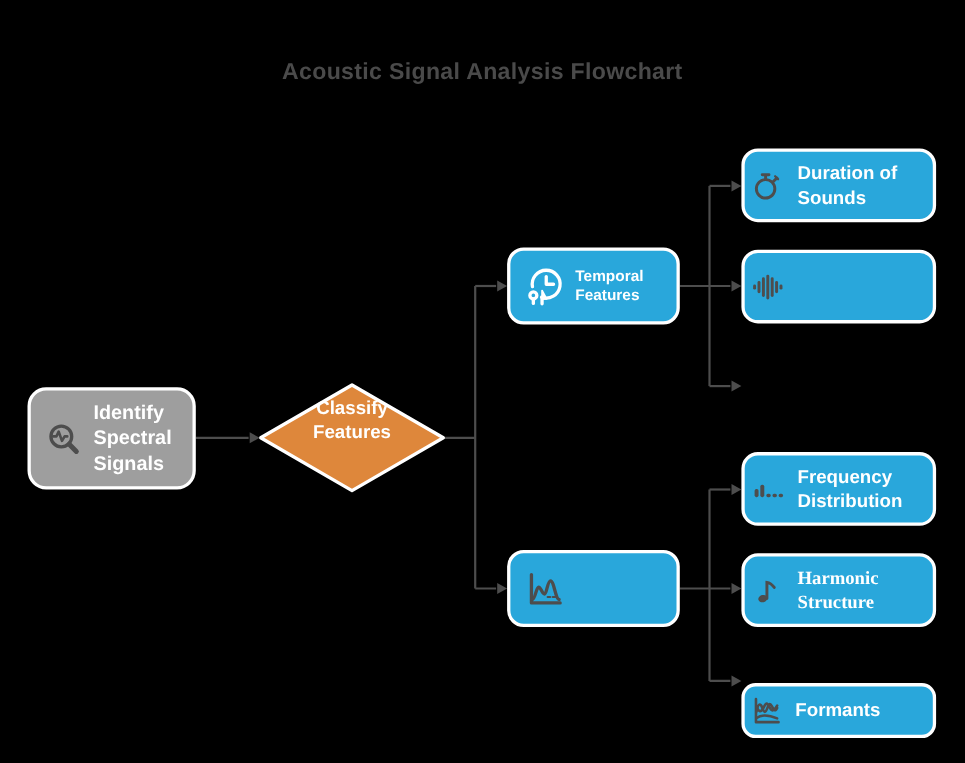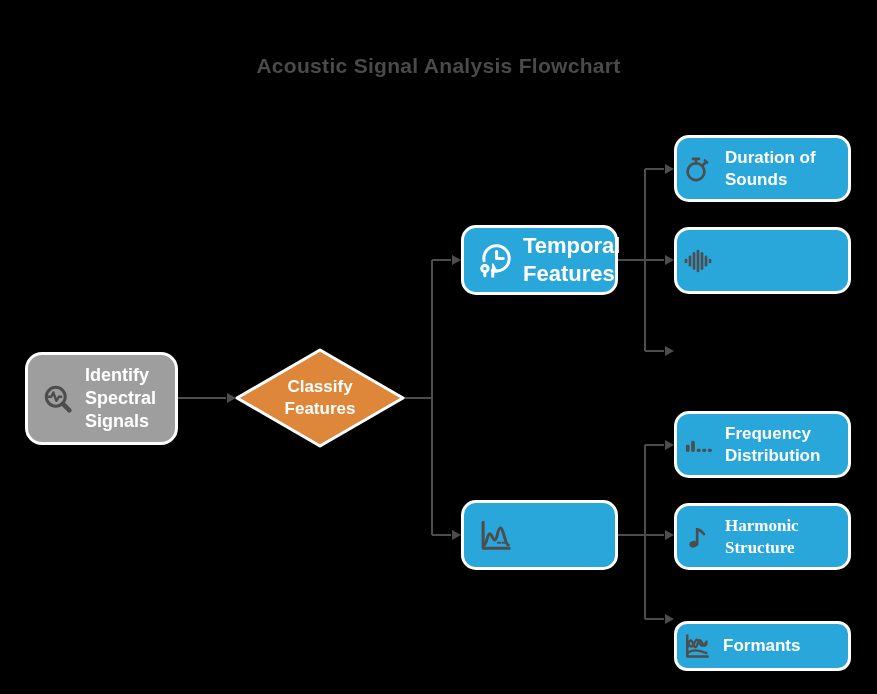--- a/index.html
+++ b/index.html
@@ -47,26 +47,26 @@
   .icon { display: inline-flex; flex: 0 0 auto; }
   .icon.dark { color: var(--icon-dark, #4d4d4d); }
   .icon.light { color: var(--icon-light, #ffffff); }
 
   #node-identify { left: 25px; top: 352px; width: 153px; height: 93px; font-size: 18px; border-radius: 17px; }
   #node-identify .label { width: 94px; }
 
   #diamond-shape { position: absolute; left: 229px; top: 342px; z-index: 2; }
   #diamond-label {
     position: absolute; left: 250px; top: 360px; width: 140px; height: 76px;
-    z-index: 3; display: flex; align-items: center; justify-content: center;
+    z-index: 3; display: flex; justify-content: center;
     text-align: center; color: var(--node-text, #fff); font-size: 17px; font-weight: bold;
     line-height: 1.3;
   }
 
-  #node-temporal { left: 461px; top: 225px; width: 157px; height: 70px; font-size: 22px; }
+  #node-temporal { left: 461px; top: 225px; width: 157px; height: 70px; font-size: 14px; }
   #node-spectral { left: 461px; top: 500px; width: 157px; height: 70px; font-size: 17px; }
   #node-temporal .label, #node-spectral .label { width: 94px; }
 
   .child { left: 674px; width: 177px; height: 67px; font-size: 17px; padding-left: 5px; gap: 11px; }
   .child .label { width: 114px; }
   #node-duration  { top: 135px; }
   #node-rise      { top: 227px; }
   #node-rhythmic  { top: 318px; }
   #node-frequency { top: 411px; }
   #node-harmonic  { top: 503px; font-family: Liberation Serif, serif; }

